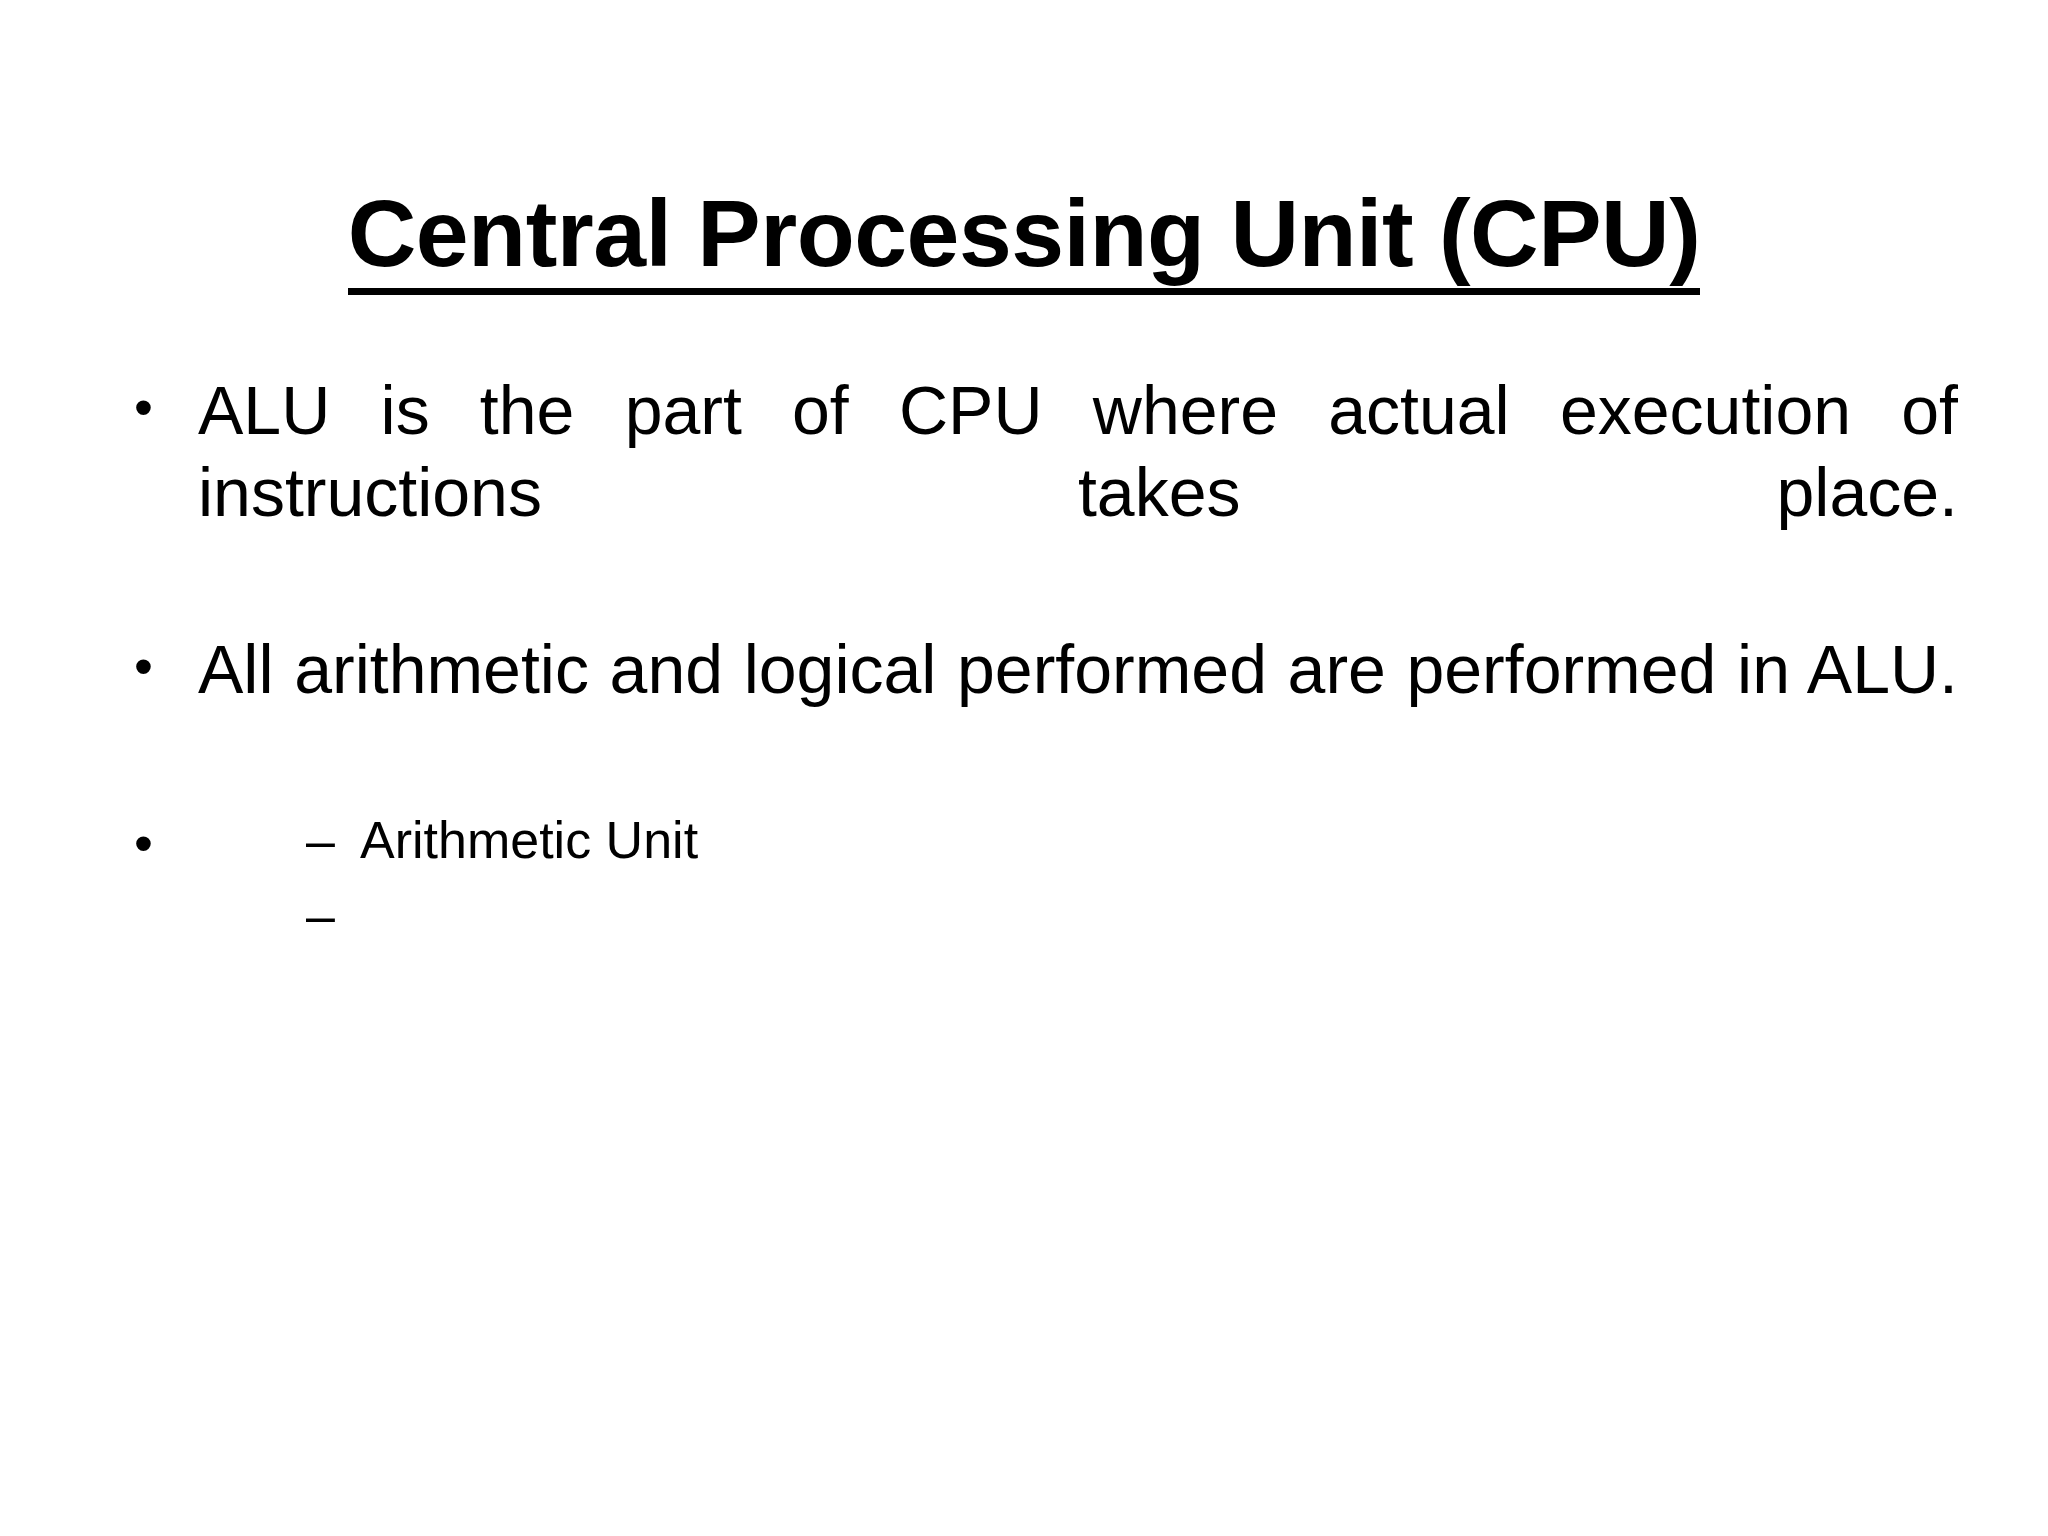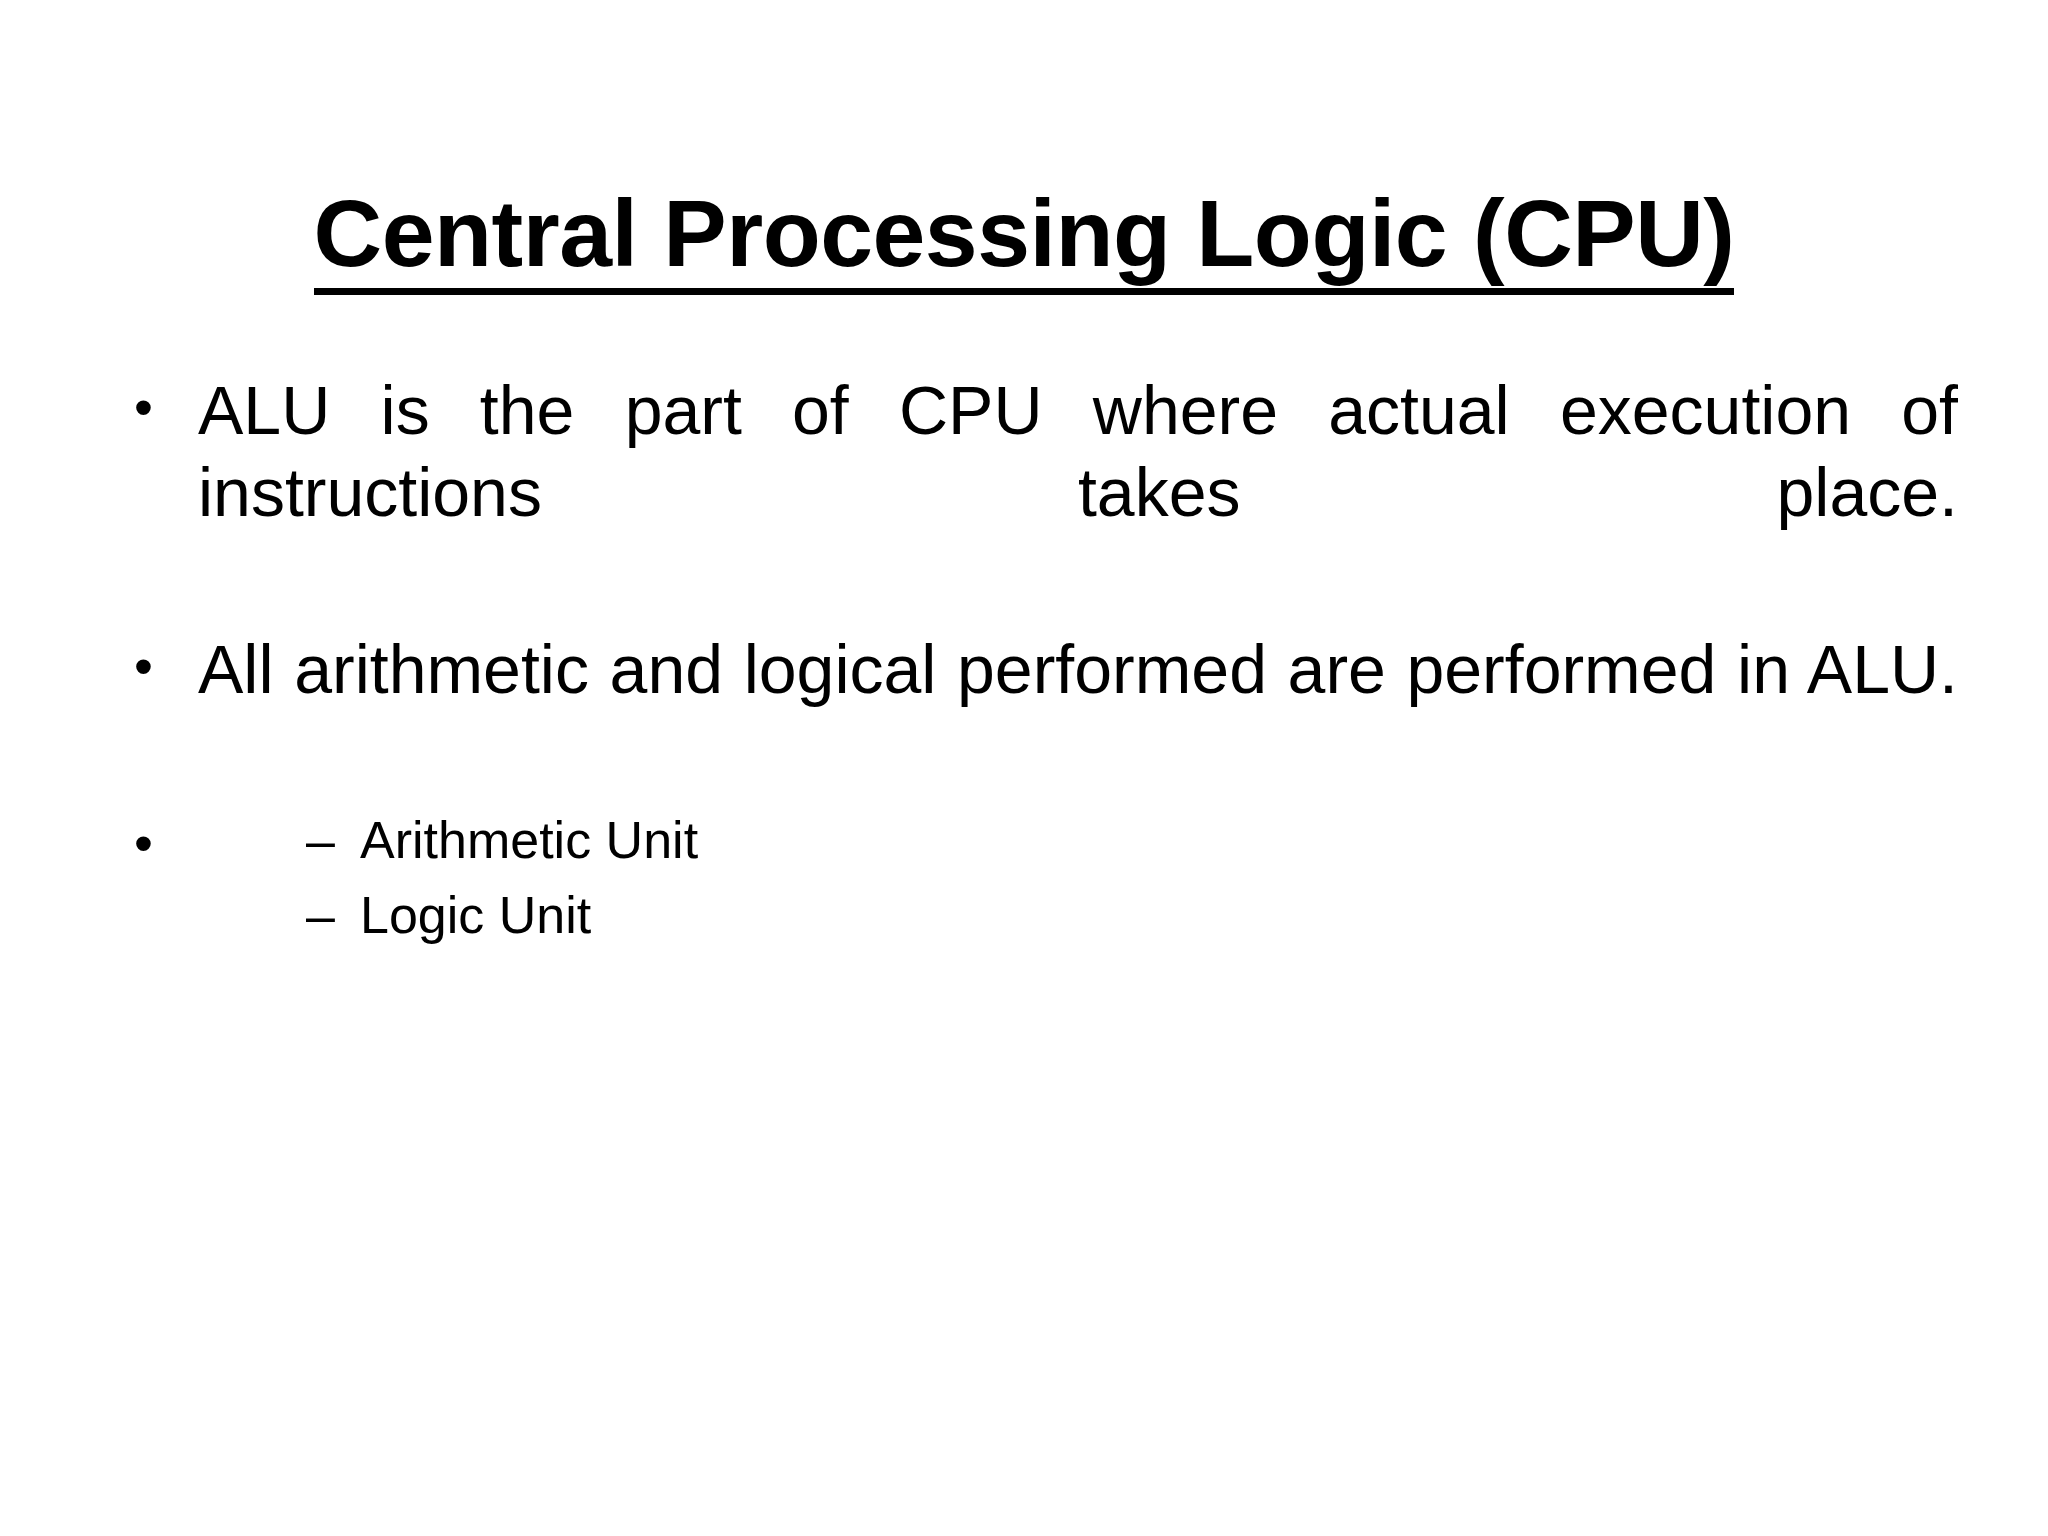--- a/index.html
+++ b/index.html
@@ -108,21 +108,21 @@
     margin-left: 100px;
     margin-top: 10px;
   }
 </style>
 </head>
 <body>
 
 <div class="slide">
 
   <div class="title-block">
-    <h1 class="slide-title">Central Processing Logic (CPU)</h1>
+    <h1 class="slide-title">Central Processing Unit (CPU)</h1>
   </div>
 
   <div class="body-block">
     <ul class="level1">
 
       <li class="l1 justified">
         <span class="marker">•</span>
         <span class="txt">ALU is the part of CPU where actual execution of instructions takes place.</span>
       </li>
 
@@ -135,21 +135,20 @@
         <span class="marker">•</span>
 
         <div class="sub-wrap">
           <ul class="level2">
             <li class="l2">
               <span class="marker">–</span>
               <span class="txt">Arithmetic Unit</span>
             </li>
             <li class="l2">
               <span class="marker">–</span>
-              <span class="txt">Logic Unit</span>
             </li>
           </ul>
         </div>
       </li>
 
     </ul>
   </div>
 
 </div>
 

